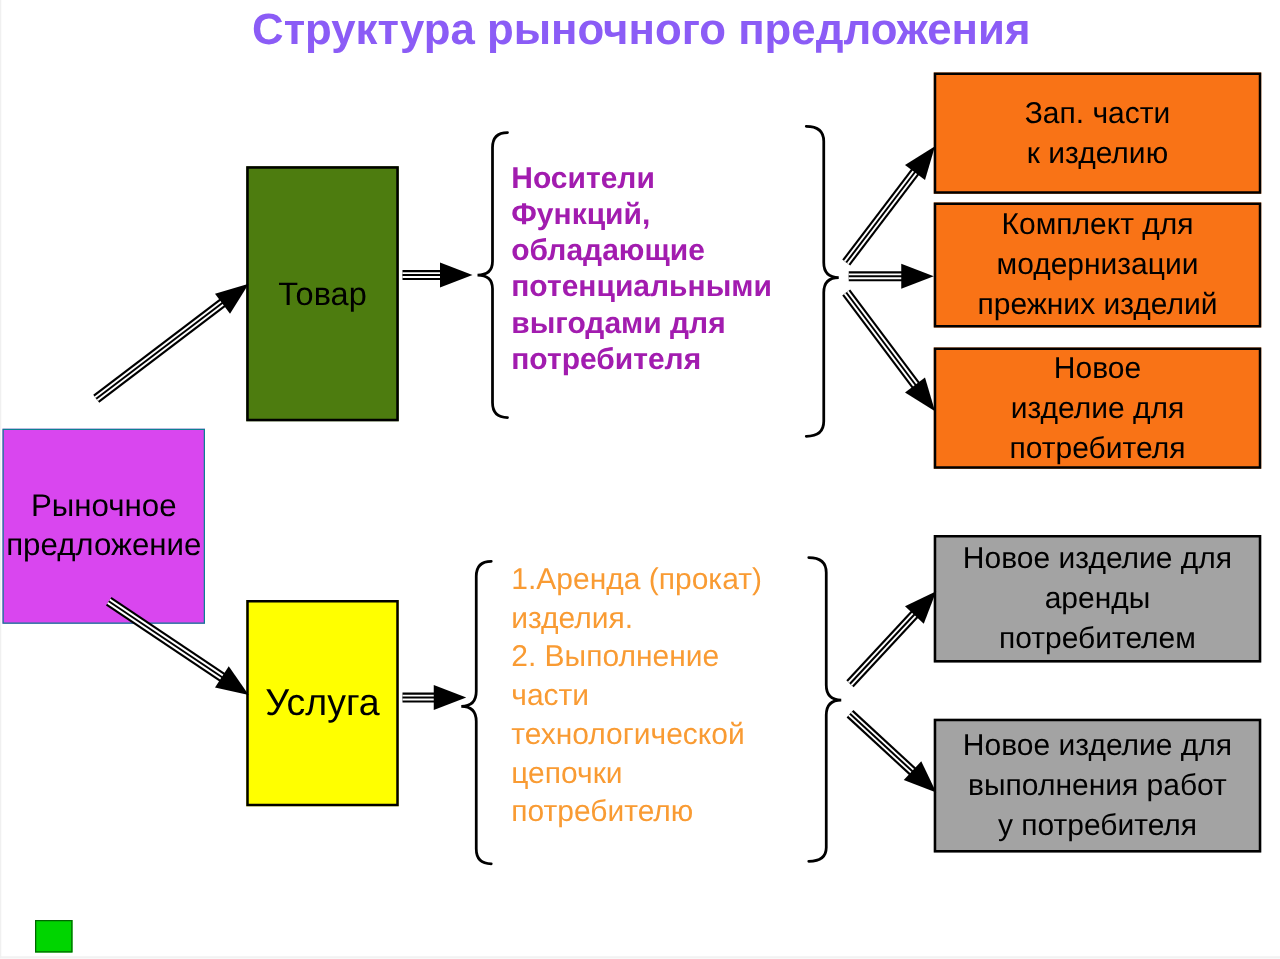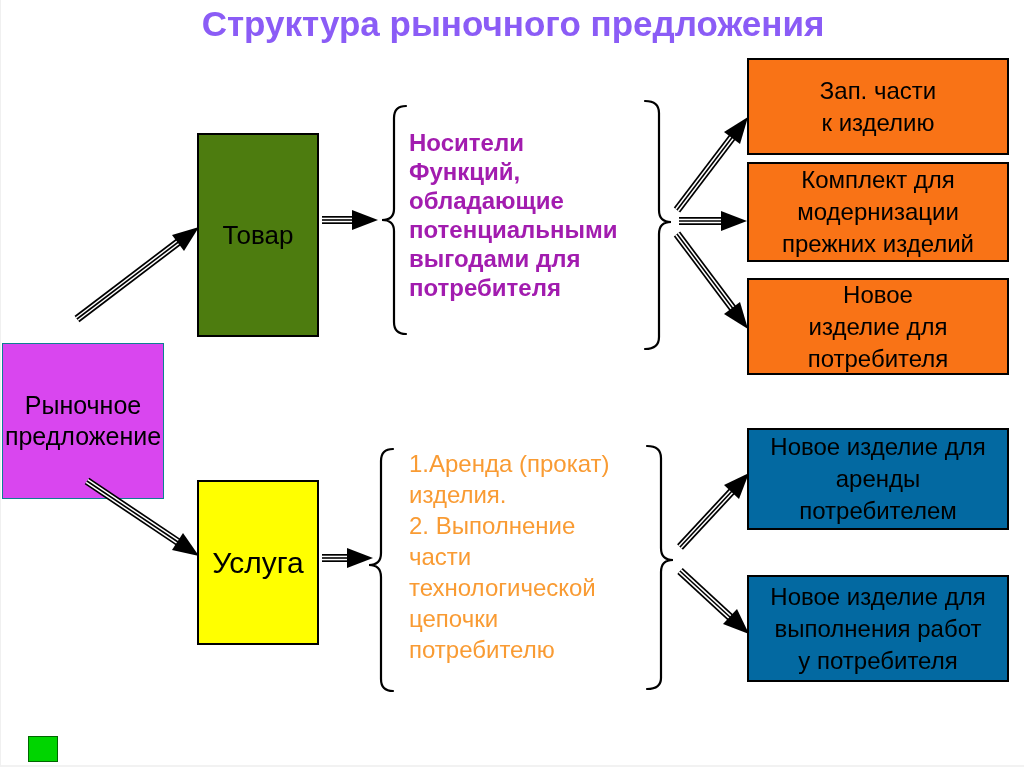--- a/index.html
+++ b/index.html
@@ -35,21 +35,21 @@
   }
   .note-service{
     left:408px;top:448px;width:255px;font-size:24px;line-height:31px;
     color:#F99B33;
   }
   .out{
     left:746px;width:262px;white-space:pre-line;font-size:24px;line-height:32px;
     border:2px solid #000;
   }
   .out-green{background:#f97316;text-align:center;}
-  .out-yellow{background:#0369a1;}
+  .out-yellow{background:#a3a3a3;}
   .g1{top:58px;height:97px;}
   .g2{top:162px;height:100px;}
   .g3{top:278px;height:97px;}
   .y1{top:428px;height:102px;}
   .y2{top:575px;height:107px;}
   .corner-square{
     position:absolute;left:27px;top:736px;width:30px;height:26px;
     background:#00D500;border:1px solid #006600;box-sizing:border-box;
   }
   svg.overlay{position:absolute;left:0;top:0;pointer-events:none;}

